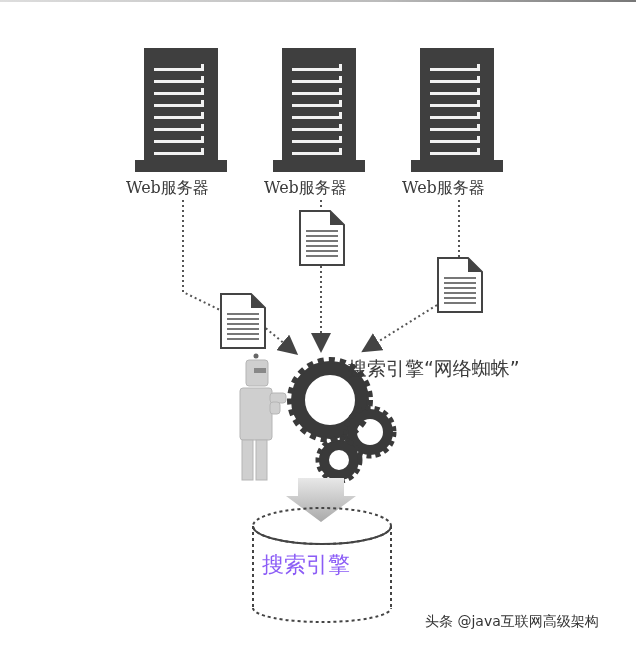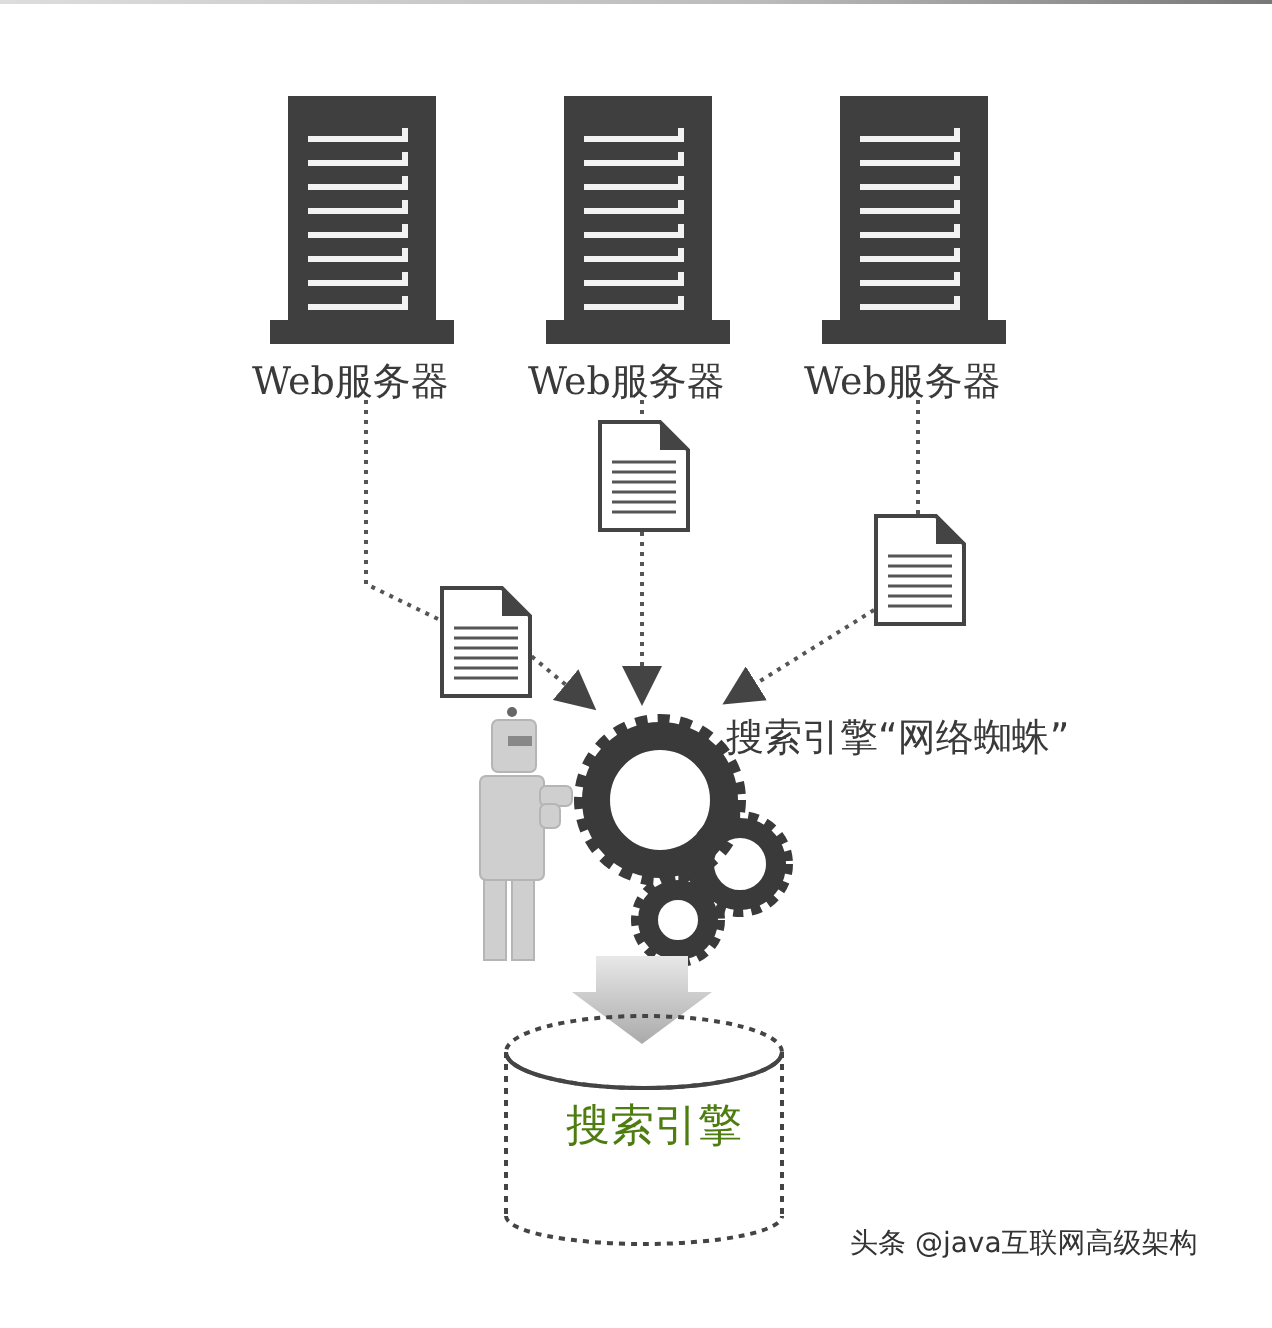--- a/index.html
+++ b/index.html
@@ -1,25 +1,25 @@
 <!DOCTYPE html>
 <html><head>
 <meta charset="utf-8">
 <style>
   html, body { margin:0; padding:0; }
   body { width:636px; height:664px; background:#ffffff; position:relative; overflow:hidden;
          font-family:"DejaVu Serif", serif; color:#333; }
   .topline { position:absolute; left:0; top:0; width:636px; height:2px;
              background:linear-gradient(to right,#ddd,#bbb 60%,#777); }
   svg.diagram { position:absolute; left:0; top:0; }
-  .lbl { position:absolute; font-size:19px; color:#3a3a3a; white-space:nowrap; }
-  .spider { position:absolute; left:363px; top:356px; font-size:19px; color:#3a3a3a;
+  .lbl { position:absolute; font-size:16px; color:#3a3a3a; white-space:nowrap; }
+  .spider { position:absolute; left:348px; top:356px; font-size:19px; color:#3a3a3a;
             font-family:"DejaVu Sans", sans-serif; white-space:nowrap; }
-  .db-text { position:absolute; left:262px; top:550px; width:130px; text-align:center;
-             font-size:22px; line-height:30px; color:#4d7c0f; font-family:Liberation Mono, monospace; }
+  .db-text { position:absolute; left:262px; top:550px; width:130px; 
+             font-size:22px; line-height:30px; color:#8b5cf6; font-family:Liberation Serif, serif; }
   .watermark { position:absolute; left:425px; top:613px; font-size:14px; color:#333;
                font-family:"DejaVu Sans", sans-serif; white-space:nowrap; }
 </style>
 </head>
 <body>
 
 <div class="topline"></div>
 
 <svg class="diagram" width="636" height="664" viewBox="0 0 636 664">
   <defs>

